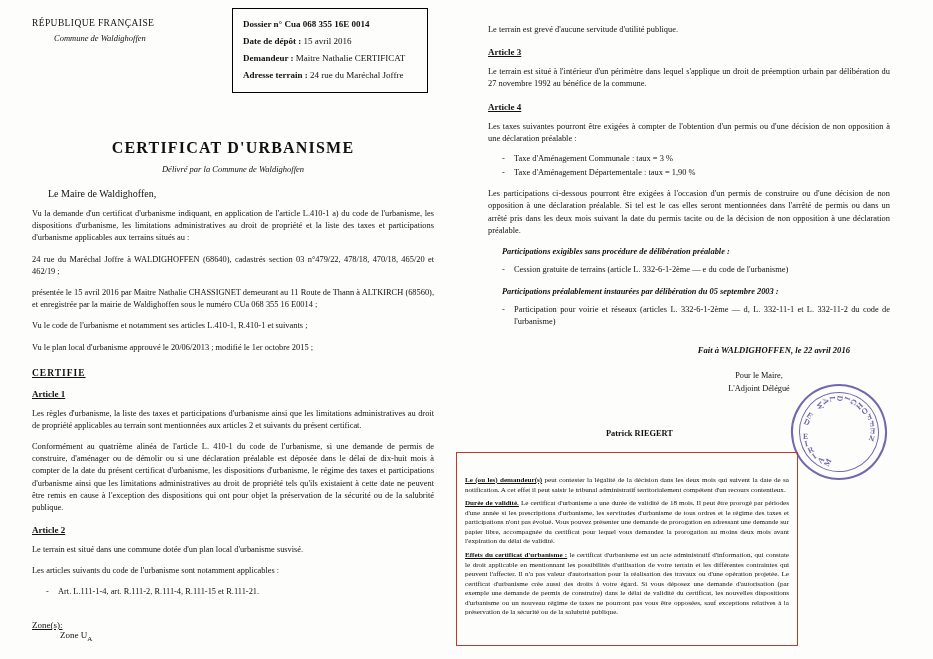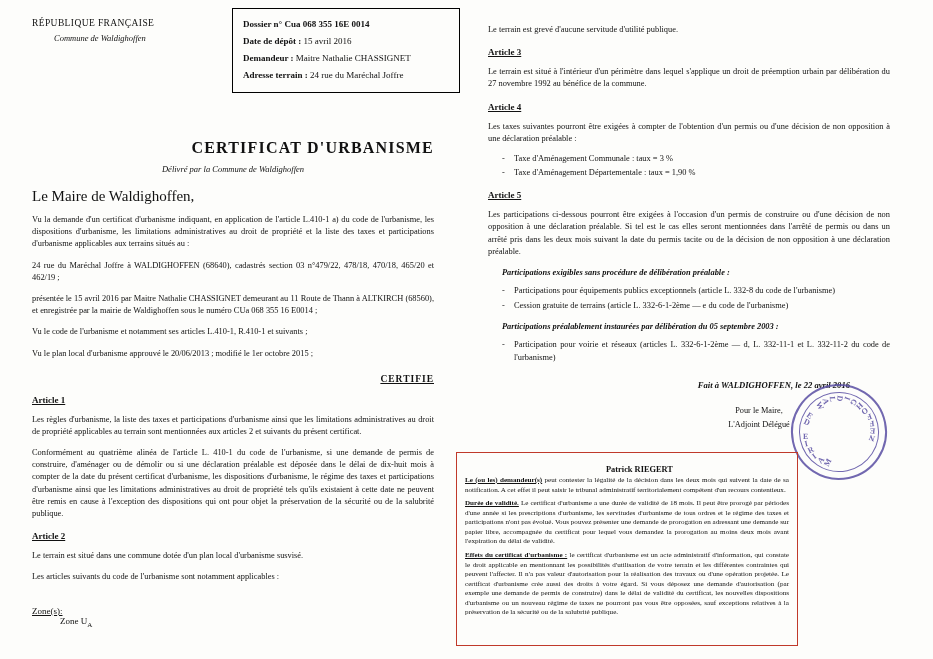--- a/index.html
+++ b/index.html
@@ -40,32 +40,32 @@
     font-size: 8.5px;
     font-style: italic;
     margin-top: 5px;
     margin-left: 22px;
   }
 
   .dossier-box {
     position: absolute;
     left: 232px;
     top: 8px;
-    width: 228px;
+    width: 196px;
     border: 1.3px solid #000;
     padding: 7px 8px 8px 10px;
     box-sizing: border-box;
     font-size: 9px;
     line-height: 1.9;
   }
   .dossier-box .line { white-space: nowrap; }
   .dossier-box b { font-weight: bold; }
 
   .title-main {
-    text-align: right;
+    text-align: center;
     font-size: 16px;
     letter-spacing: 1.2px;
     font-weight: bold;
     margin-top: 96px;
   }
   .title-sub {
     text-align: center;
     font-size: 8.5px;
     font-style: italic;
     margin-top: 7px;
@@ -73,26 +73,27 @@
 
   .p {
     font-size: 8.4px;
     line-height: 1.45;
     text-align: justify;
     margin: 9px 0 0 0;
   }
   .p.tight { margin-top: 6px; }
 
   .maire {
-    font-size: 15px;
+    font-size: 10px;
     margin-top: 14px;
+    margin-left: 16px;
   }
 
   .center-bold {
-    text-align: right;
+    text-align: left;
     font-weight: bold;
     font-size: 9.5px;
     letter-spacing: 1px;
     margin-top: 14px;
     text-decoration: underline;
   }
   .article {
     font-weight: bold;
     font-size: 9px;
     margin-top: 11px;
@@ -235,63 +236,64 @@
 
     <div class="center-bold">CERTIFIE</div>
 
     <div class="article">Article 1</div>
     <div class="p">Les règles d'urbanisme, la liste des taxes et participations d'urbanisme ainsi que les limitations administratives au droit de propriété applicables au terrain sont mentionnées aux articles 2 et suivants du présent certificat.</div>
     <div class="p">Conformément au quatrième alinéa de l'article L. 410-1 du code de l'urbanisme, si une demande de permis de construire, d'aménager ou de démolir ou si une déclaration préalable est déposée dans le délai de dix-huit mois à compter de la date du présent certificat d'urbanisme, les dispositions d'urbanisme, le régime des taxes et participations d'urbanisme ainsi que les limitations administratives au droit de propriété tels qu'ils existaient à cette date ne peuvent être remis en cause à l'exception des dispositions qui ont pour objet la préservation de la sécurité ou de la salubrité publique.</div>
 
     <div class="article">Article 2</div>
     <div class="p">Le terrain est situé dans une commune dotée d'un plan local d'urbanisme susvisé.</div>
     <div class="p">Les articles suivants du code de l'urbanisme sont notamment applicables :</div>
+    <ul class="dash">
+      <li>Art. L.111-1-4, art. R.111-2, R.111-4, R.111-15 et R.111-21.</li>
+    </ul>
 
     <div class="zone-label">Zone(s):</div>
     <div class="zone-item"><span>Zone U</span><sub>A</sub></div>
   </div>
 
   <div class="dossier-box">
     <div class="line">
       <b>Dossier n°</b>
       <b>Cua 068 355 16E 0014</b>
     </div>
     <div class="line">
       <b>Date de dépôt :</b>
       <span>15 avril 2016</span>
     </div>
     <div class="line">
       <b>Demandeur :</b>
-      <span>Maitre Nathalie CHASSIGNET</span>
+      <span>Maitre Nathalie CERTIFICAT</span>
     </div>
     <div class="line">
       <b>Adresse terrain :</b>
       <span>24 rue du Maréchal Joffre</span>
     </div>
   </div>
 
   <div class="col col-right">
     <div class="p tight">Le terrain est grevé d'aucune servitude d'utilité publique.</div>
 
     <div class="article">Article 3</div>
     <div class="p">Le terrain est situé à l'intérieur d'un périmètre dans lequel s'applique un droit de préemption urbain par délibération du 27 novembre 1992 au bénéfice de la commune.</div>
 
     <div class="article">Article 4</div>
     <div class="p">Les taxes suivantes pourront être exigées à compter de l'obtention d'un permis ou d'une décision de non opposition à une déclaration préalable :</div>
     <ul class="dash taxes">
       <li>Taxe d'Aménagement Communale : taux = 3 %</li>
       <li>Taxe d'Aménagement Départementale : taux = 1,90 %</li>
     </ul>
 
-    <div class="article">Article 5</div>
     <div class="p">Les participations ci-dessous pourront être exigées à l'occasion d'un permis de construire ou d'une décision de non opposition à une déclaration préalable. Si tel est le cas elles seront mentionnées dans l'arrêté de permis ou dans un arrêté pris dans les deux mois suivant la date du permis tacite ou de la décision de non opposition à une déclaration préalable.</div>
 
     <div class="italic-b">Participations exigibles sans procédure de délibération préalable :</div>
     <ul class="dash">
-      <li>Participations pour équipements publics exceptionnels (article L. 332-8 du code de l'urbanisme)</li>
       <li>Cession gratuite de terrains (article L. 332-6-1-2ème — e du code de l'urbanisme)</li>
     </ul>
 
     <div class="italic-b">Participations préalablement instaurées par délibération du 05 septembre 2003 :</div>
     <ul class="dash">
       <li>Participation pour voirie et réseaux (articles L. 332-6-1-2ème — d, L. 332-11-1 et L. 332-11-2 du code de l'urbanisme)</li>
     </ul>
 
     <div class="signature-block">
       <div class="sig-date">Fait à WALDIGHOFFEN, le 22 avril 2016</div>

